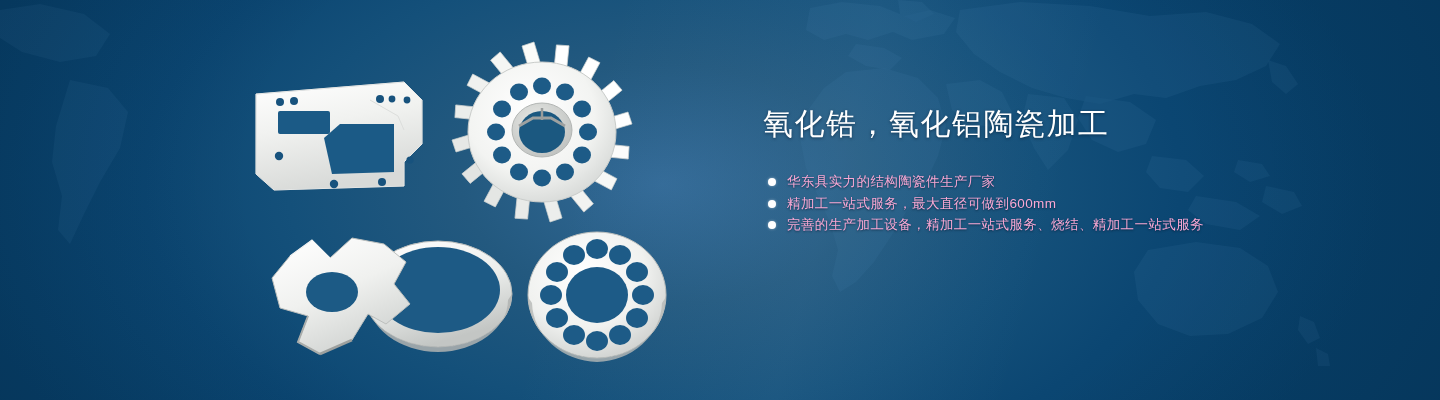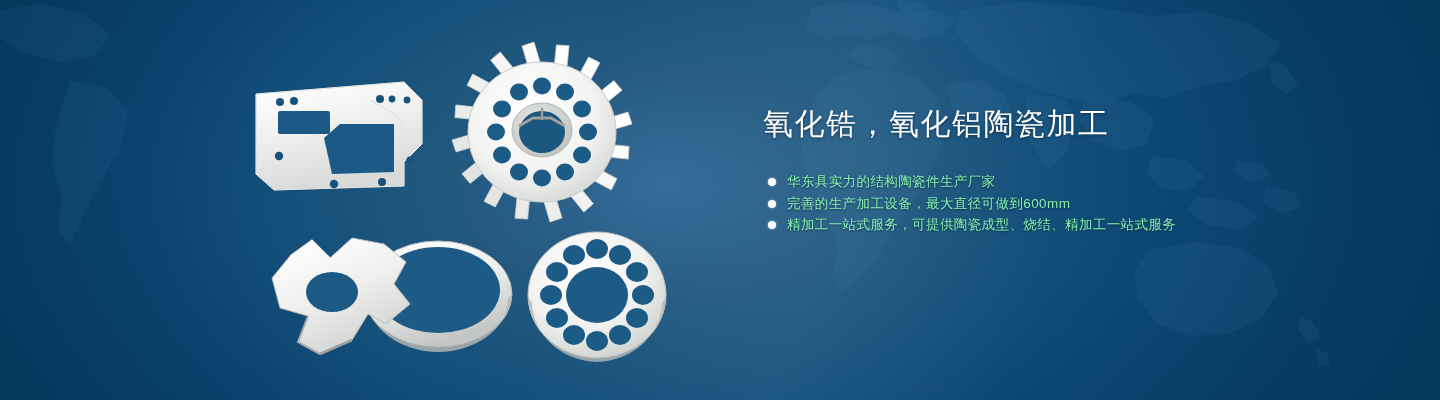--- a/index.html
+++ b/index.html
@@ -58,21 +58,21 @@
   }
   .bullets{
     list-style:none;margin:0;padding:0;
     margin-top:27px;
   }
   .bullet{
     position:relative;
     padding-left:24px;
     font-size:13.5px;
     line-height:21.5px;
-    color:#86efac;
+    color:#f9a8d4;
     letter-spacing:.4px;
     white-space:nowrap;
     text-shadow:0 1px 2px rgba(0,18,36,.6);
   }
   .dot{
     position:absolute;left:5px;top:7px;
     width:8px;height:8px;border-radius:50%;
     background:#ffffff;
     box-shadow:0 0 3px rgba(255,255,255,.45);
   }
@@ -313,22 +313,22 @@
   <div class="copy">
     <h1 class="headline">氧化锆，氧化铝陶瓷加工</h1>
 
     <ul class="bullets">
       <li class="bullet">
         <span class="dot"></span>
         <span>华东具实力的结构陶瓷件生产厂家</span>
       </li>
       <li class="bullet">
         <span class="dot"></span>
-        <span>完善的生产加工设备，最大直径可做到600mm</span>
+        <span>精加工一站式服务，最大直径可做到600mm</span>
       </li>
       <li class="bullet">
         <span class="dot"></span>
-        <span>精加工一站式服务，可提供陶瓷成型、烧结、精加工一站式服务</span>
+        <span>完善的生产加工设备，精加工一站式服务、烧结、精加工一站式服务</span>
       </li>
     </ul>
   </div>
 
 </div>
 
 </body></html>

